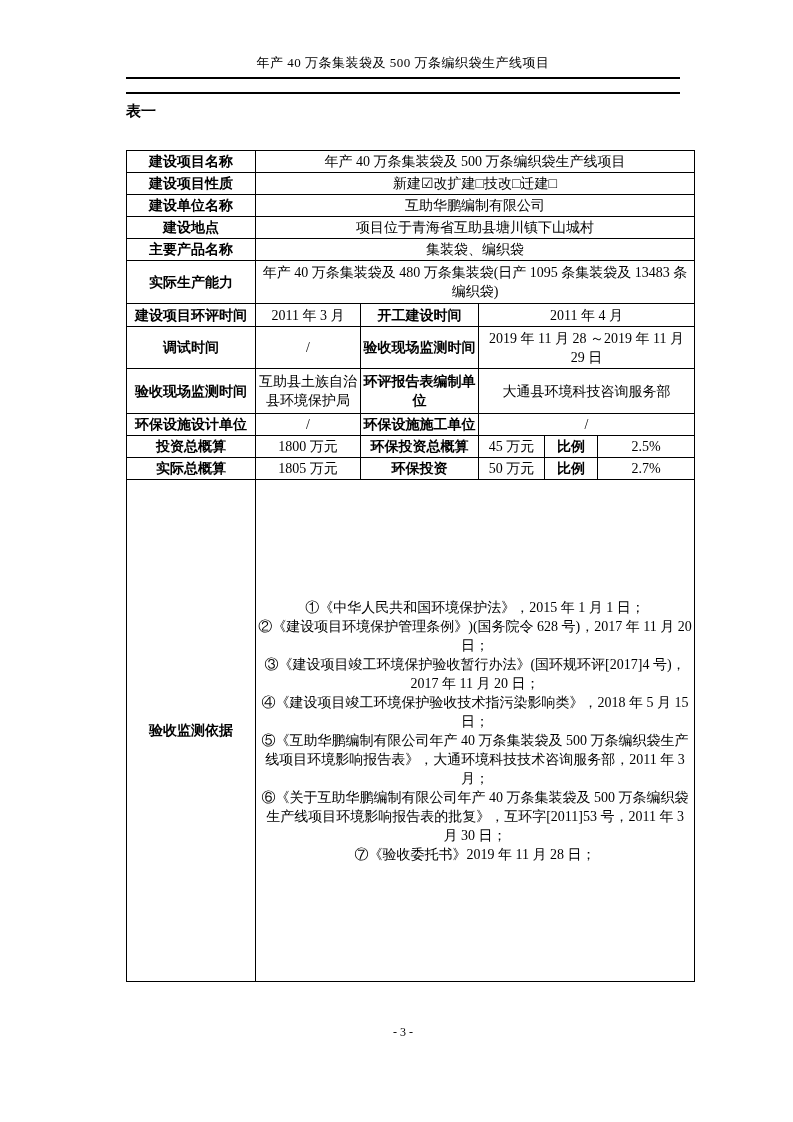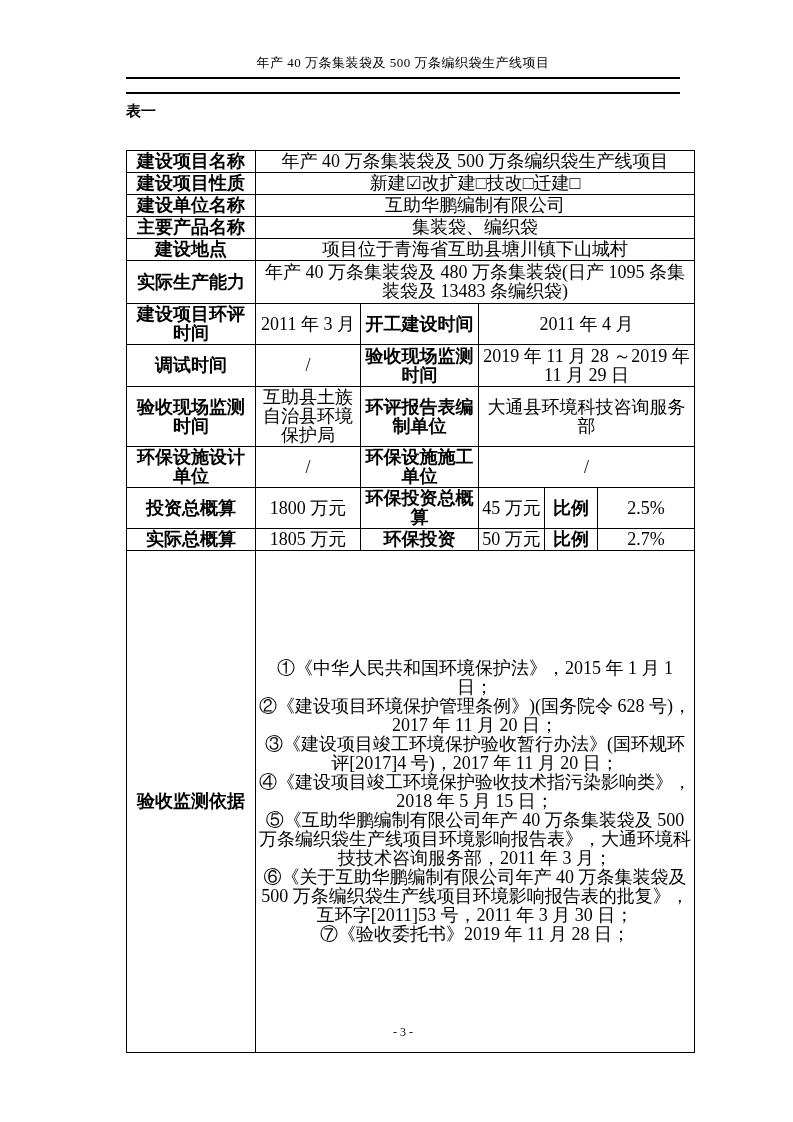--- a/index.html
+++ b/index.html
@@ -12,21 +12,21 @@
   .doc-header{padding-top:54px;}
   .doc-title{
     text-align:center;font-size:13px;font-weight:normal;
     letter-spacing:0.5px;margin:0 14px 5px 0;
   }
   .rule{border:0;border-top:2px solid #000;margin:0;width:554px;}
   .rule-gap{height:13px;}
   .caption{font-size:15px;font-weight:bold;margin:8px 0 0 0;}
   table.main{
     border-collapse:collapse;table-layout:fixed;width:568px;
-    margin-top:29px;font-size:18px;
+    margin-top:29px;font-size:14px;
   }
   table.main td{
     border:1px solid #000;text-align:center;vertical-align:middle;
     padding:1px 2px;overflow:hidden;line-height:19px;
   }
   td.lbl{font-weight:bold;}
   tr.r-sm{height:22px;}
   tr.r-md{height:42px;}
   tr.r-cap6{height:45px;}
   tr.r-cap7{height:43px;}
@@ -76,26 +76,26 @@
     </tr>
     <tr class="r-sm">
       <td class="lbl">建设项目性质</td>
       <td colspan="5">新建☑改扩建□技改□迁建□</td>
     </tr>
     <tr class="r-sm">
       <td class="lbl">建设单位名称</td>
       <td colspan="5">互助华鹏编制有限公司</td>
     </tr>
     <tr class="r-sm">
+      <td class="lbl">建设地点</td>
+      <td colspan="5">项目位于青海省互助县塘川镇下山城村</td>
+    </tr>
+    <tr class="r-sm">
       <td class="lbl">主要产品名称</td>
       <td colspan="5">集装袋、编织袋</td>
-    </tr>
-    <tr class="r-sm">
-      <td class="lbl">建设地点</td>
-      <td colspan="5">项目位于青海省互助县塘川镇下山城村</td>
     </tr>
     <tr class="r-cap7">
       <td class="lbl">实际生产能力</td>
       <td colspan="5">年产 40 万条集装袋及 480 万条集装袋(日产 1095 条集装袋及 13483 条编织袋)</td>
     </tr>
 
     <tr class="r-env">
       <td class="lbl">建设项目环评时间</td>
       <td>2011 年 3 月</td>
       <td class="lbl">开工建设时间</td>

